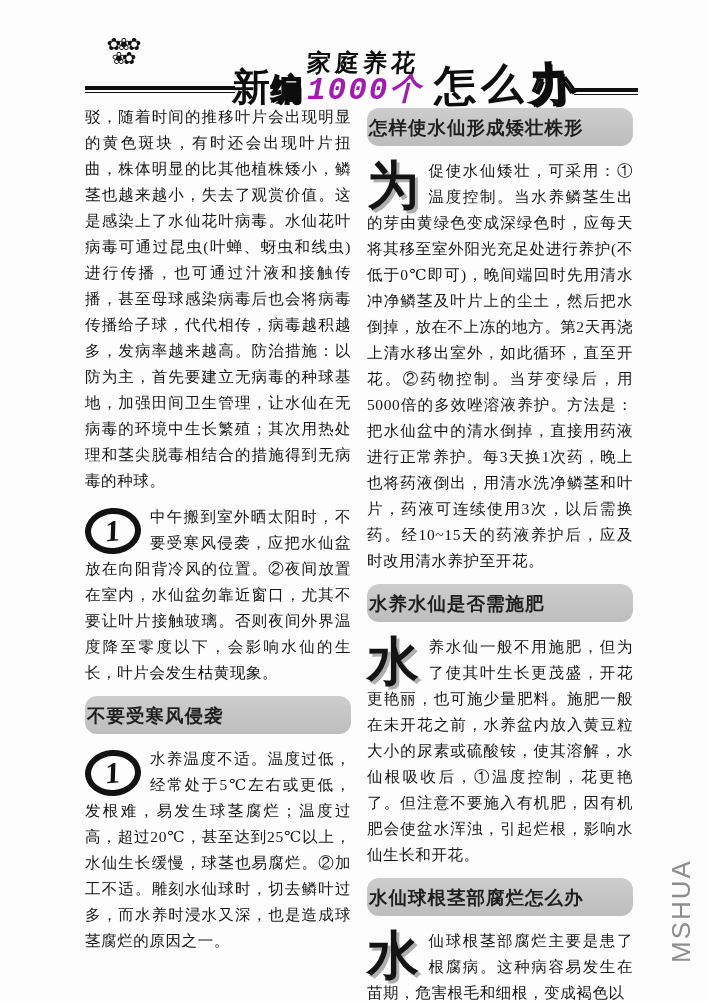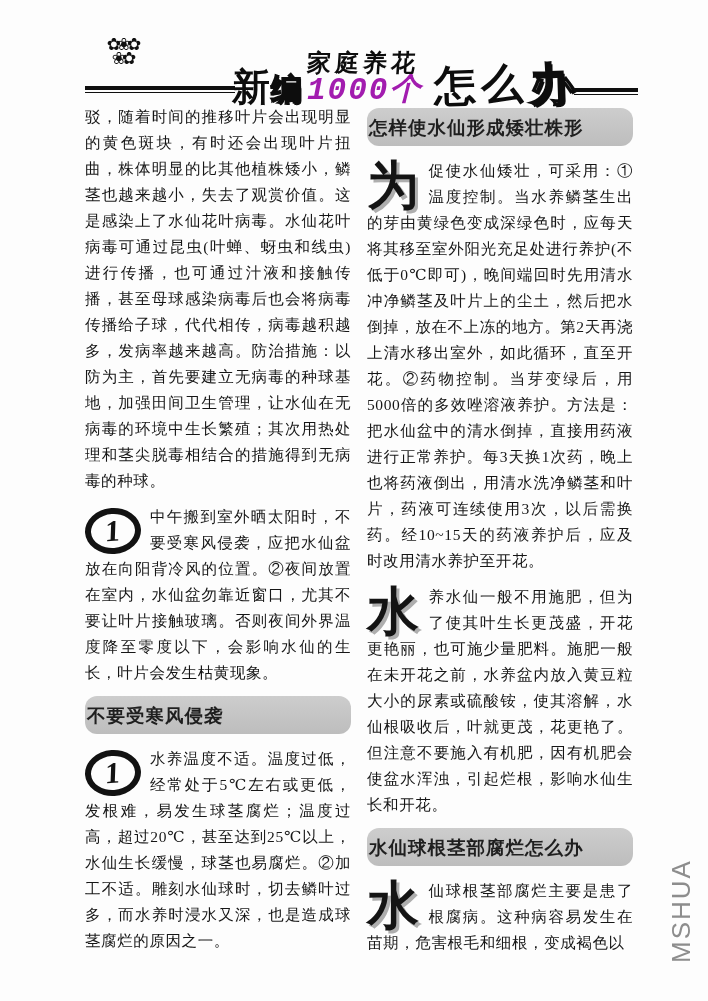--- a/index.html
+++ b/index.html
@@ -152,22 +152,23 @@
         </span><span>水养温度不适。温度过低，经常处于5℃左右或更低，发根难，易发生球茎腐烂；温度过高，超过20℃，甚至达到25℃以上，水仙生长缓慢，球茎也易腐烂。②加工不适。雕刻水仙球时，切去鳞叶过多，而水养时浸水又深，也是造成球茎腐烂的原因之一。</span>
       </p>
     </div>
 
     <div class="col">
       <div class="section-bar">怎样使水仙形成矮壮株形</div>
       <p class="body-text">
         <span class="dropcap-char">为</span><span>促使水仙矮壮，可采用：①温度控制。当水养鳞茎生出的芽由黄绿色变成深绿色时，应每天将其移至室外阳光充足处进行养护(不低于0℃即可)，晚间端回时先用清水冲净鳞茎及叶片上的尘土，然后把水倒掉，放在不上冻的地方。第2天再浇上清水移出室外，如此循环，直至开花。②药物控制。当芽变绿后，用5000倍的多效唑溶液养护。方法是：把水仙盆中的清水倒掉，直接用药液进行正常养护。每3天换1次药，晚上也将药液倒出，用清水洗净鳞茎和叶片，药液可连续使用3次，以后需换药。经10~15天的药液养护后，应及时改用清水养护至开花。</span>
       </p>
 
+      <div class="section-bar">水养水仙是否需施肥</div>
       <p class="body-text">
-        <span class="dropcap-char">水</span><span>养水仙一般不用施肥，但为了使其叶生长更茂盛，开花更艳丽，也可施少量肥料。施肥一般在未开花之前，水养盆内放入黄豆粒大小的尿素或硫酸铵，使其溶解，水仙根吸收后，叶就更茂，花更艳了。但注意不要施入有机肥，因有机肥会使盆水浑浊，引起烂根，影响水仙生长和开花。</span>
+        <span class="dropcap-char">水</span><span>养水仙一般不用施肥，但为了使其叶生长更茂盛，开花更艳丽，也可施少量肥料。施肥一般在未开花之前，水养盆内放入黄豆粒大小的尿素或硫酸铵，使其溶解，水仙根吸收后，①温度控制，花更艳了。但注意不要施入有机肥，因有机肥会使盆水浑浊，引起烂根，影响水仙生长和开花。</span>
       </p>
 
       <div class="section-bar">水仙球根茎部腐烂怎么办</div>
       <p class="body-text">
         <span class="dropcap-char">水</span><span>仙球根茎部腐烂主要是患了根腐病。这种病容易发生在苗期，危害根毛和细根，变成褐色以</span>
       </p>
     </div>
   </div>
 
   <div class="watermark">MSHUA</div>

